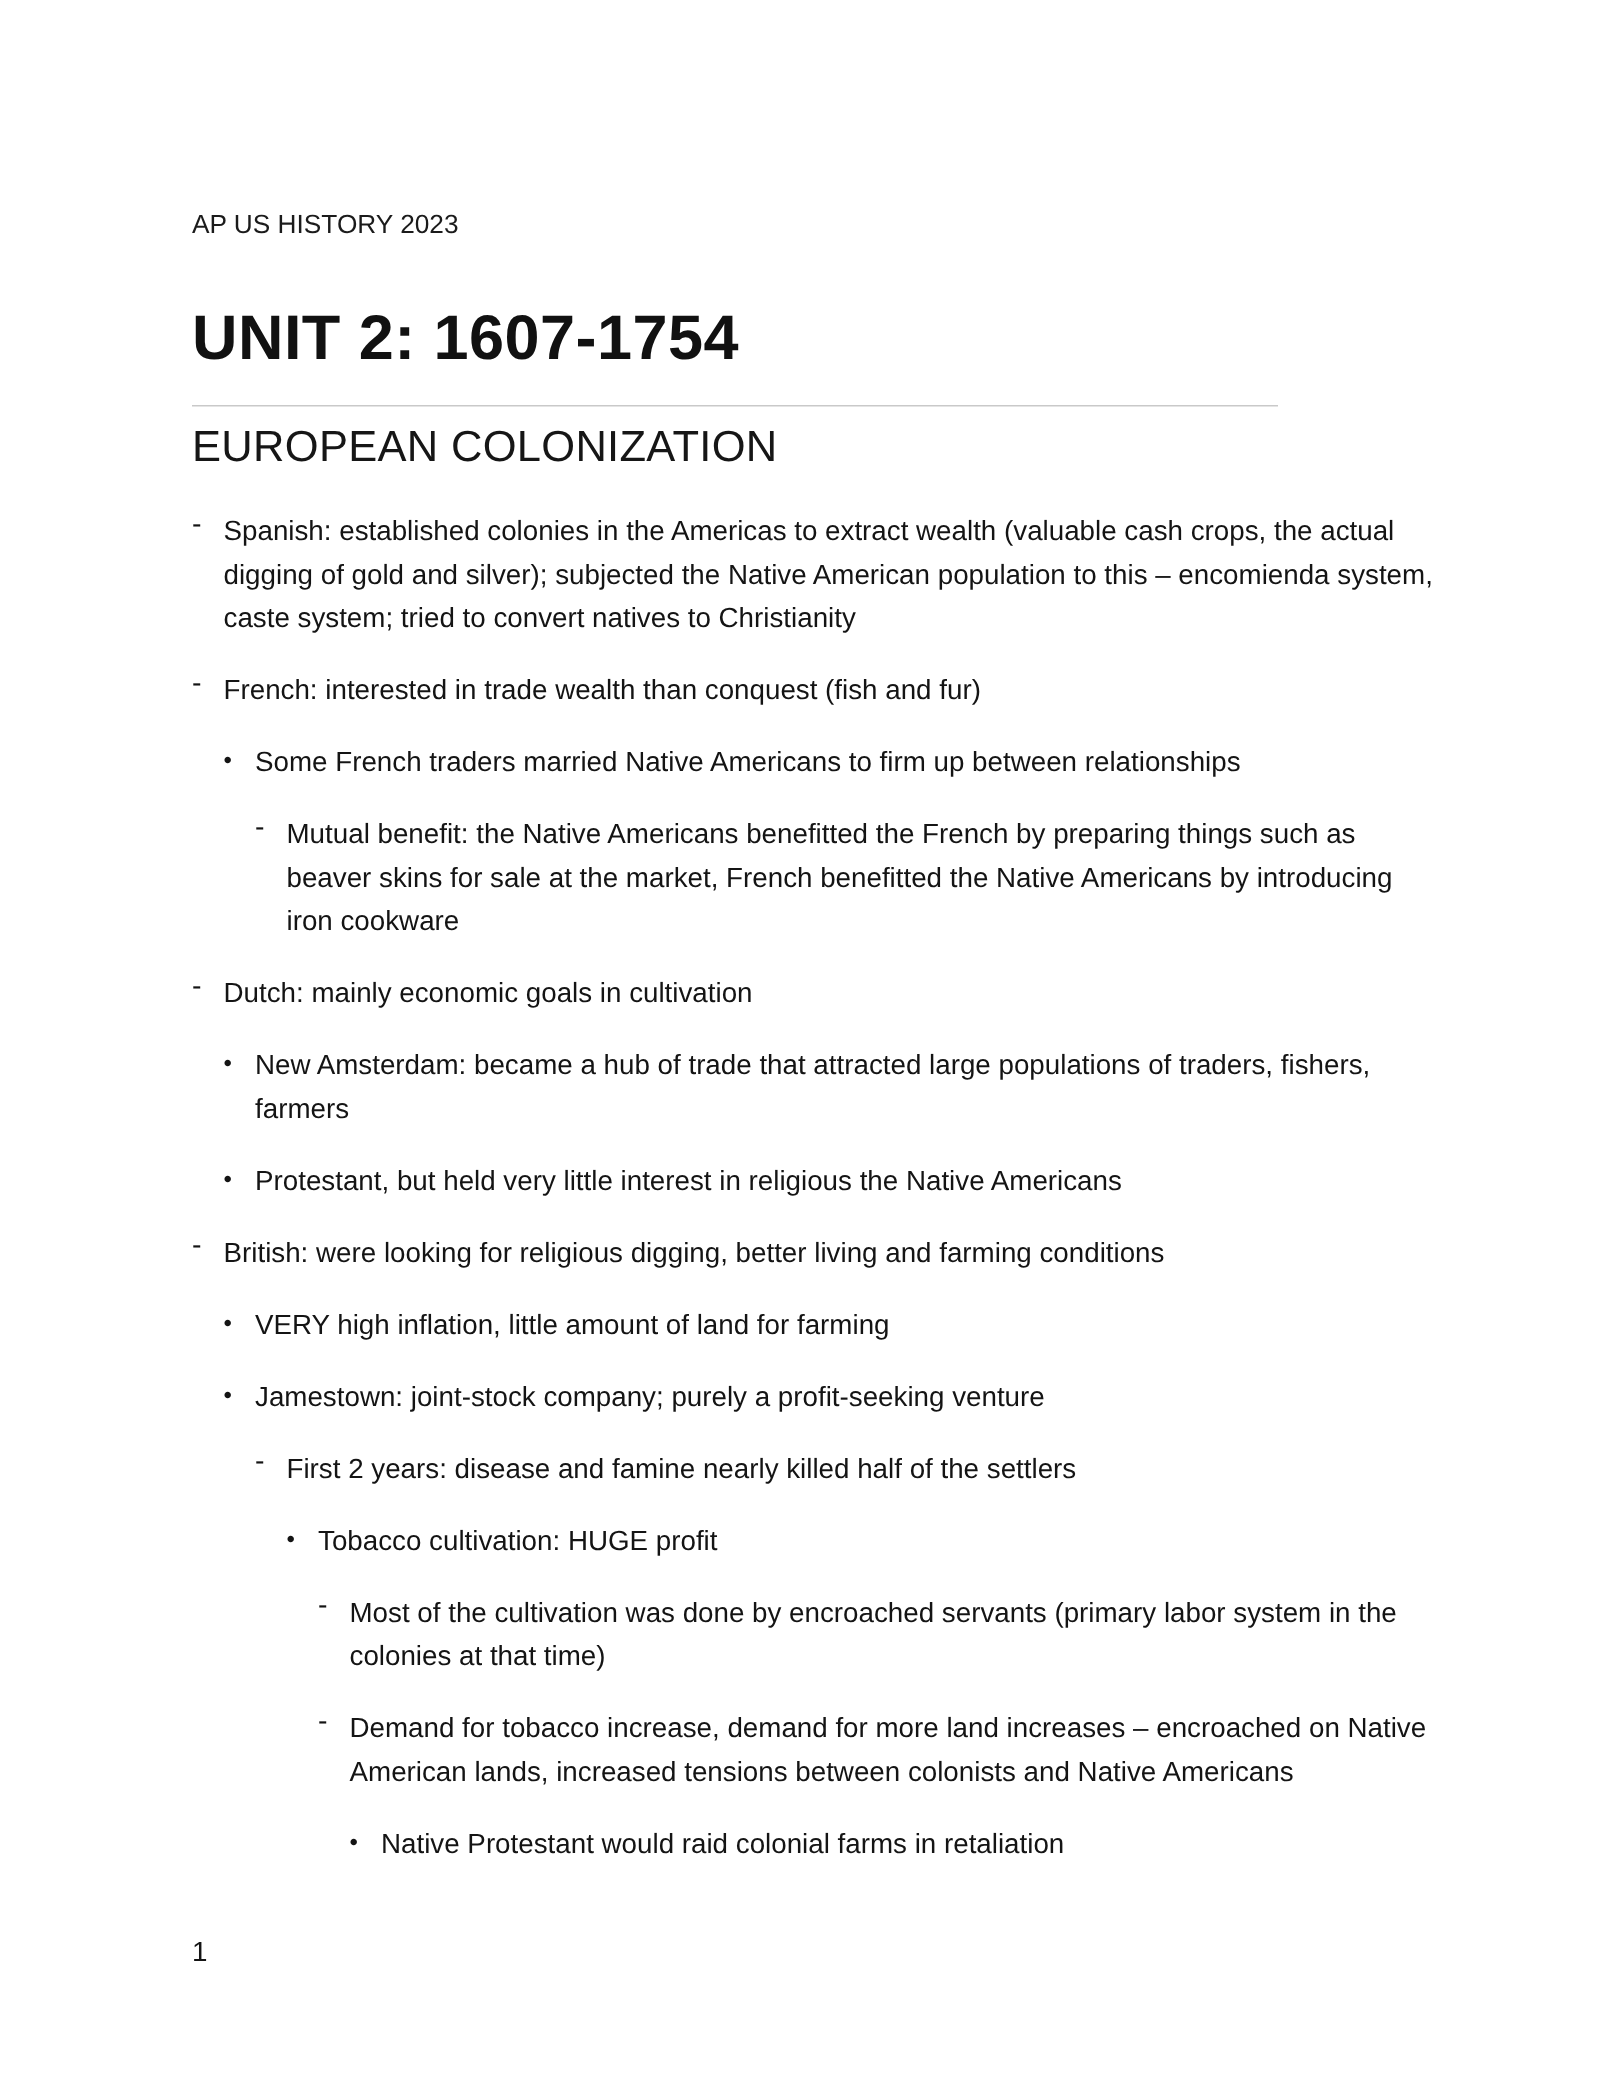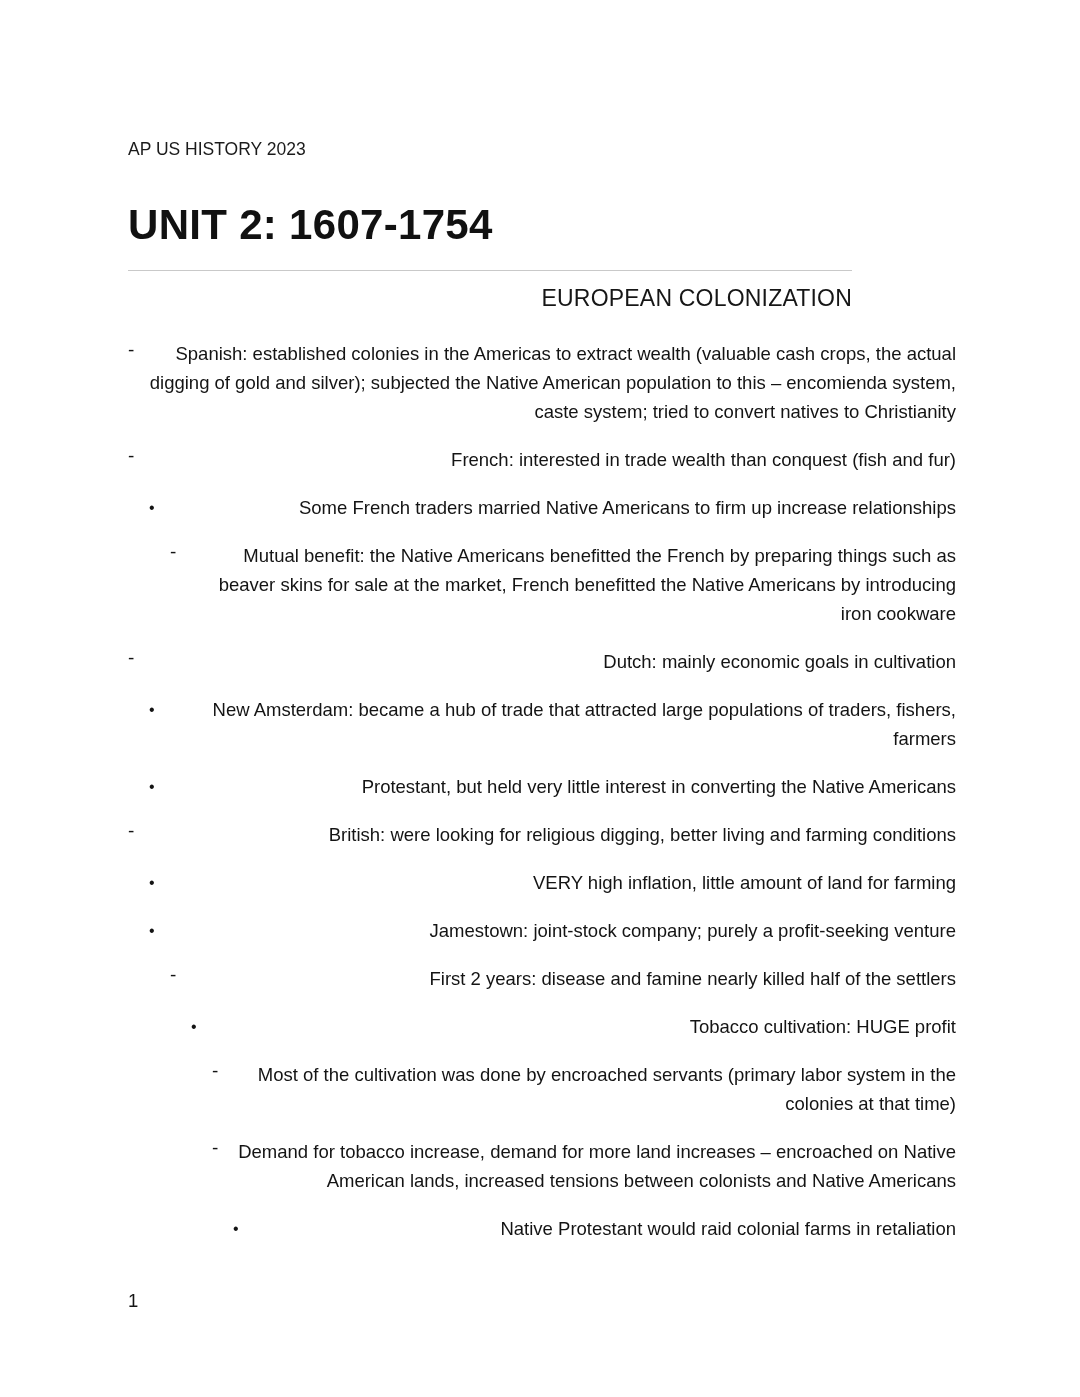--- a/index.html
+++ b/index.html
@@ -35,27 +35,26 @@
     color: #111;
     margin: 0 0 27px 0;
   }
   .title-rule {
     border: none;
     border-top: 1.5px solid #c9c9c9;
     margin: 0 0 13px 0;
     width: 100%;
   }
   .section-heading {
-    font-size: 23px;
+    font-size: 29px;
     line-height: 28px;
     font-weight: 400;
     color: #161616;
     margin: 12px 0 27px 0;
     letter-spacing: 0.2px;
-    text-align: right;
   }
   .bullet-list {
     width: 828px;
     font-size: 18.5px;
     line-height: 29px;
   }
   .bullet-item {
     display: flex;
     margin-bottom: 19px;
   }
@@ -67,21 +66,20 @@
   .marker-dash {
     position: relative;
     top: -4px;
     font-size: 19px;
   }
   .marker-bullet {
     font-size: 16px;
   }
   .bullet-item .item-text {
     flex: 1 1 auto;
-    text-align: right;
   }
   .page-number {
     position: absolute;
     left: 128px;
     top: 1290px;
     font-size: 18.5px;
     color: #141414;
   }
 </style>
 </head>
@@ -101,37 +99,37 @@
   <div class="bullet-item" style="margin-left: 0px;">
         <span class="marker marker-dash">-</span>
         <span class="item-text">Spanish: established colonies in the Americas to extract wealth (valuable cash crops, the actual digging of gold and silver); subjected the Native American population to this – encomienda system, caste system; tried to convert natives to Christianity</span>
       </div>
       <div class="bullet-item" style="margin-left: 0px;">
         <span class="marker marker-dash">-</span>
         <span class="item-text">French: interested in trade wealth than conquest (fish and fur)</span>
       </div>
       <div class="bullet-item" style="margin-left: 21px;">
         <span class="marker marker-bullet">•</span>
-        <span class="item-text">Some French traders married Native Americans to firm up increase relationships</span>
+        <span class="item-text">Some French traders married Native Americans to firm up between relationships</span>
       </div>
       <div class="bullet-item" style="margin-left: 42px;">
         <span class="marker marker-dash">-</span>
         <span class="item-text">Mutual benefit: the Native Americans benefitted the French by preparing things such as beaver skins for sale at the market, French benefitted the Native Americans by introducing iron cookware</span>
       </div>
       <div class="bullet-item" style="margin-left: 0px;">
         <span class="marker marker-dash">-</span>
         <span class="item-text">Dutch: mainly economic goals in cultivation</span>
       </div>
       <div class="bullet-item" style="margin-left: 21px;">
         <span class="marker marker-bullet">•</span>
         <span class="item-text">New Amsterdam: became a hub of trade that attracted large populations of traders, fishers, farmers</span>
       </div>
       <div class="bullet-item" style="margin-left: 21px;">
         <span class="marker marker-bullet">•</span>
-        <span class="item-text">Protestant, but held very little interest in converting the Native Americans</span>
+        <span class="item-text">Protestant, but held very little interest in religious the Native Americans</span>
       </div>
       <div class="bullet-item" style="margin-left: 0px;">
         <span class="marker marker-dash">-</span>
         <span class="item-text">British: were looking for religious digging, better living and farming conditions</span>
       </div>
       <div class="bullet-item" style="margin-left: 21px;">
         <span class="marker marker-bullet">•</span>
         <span class="item-text">VERY high inflation, little amount of land for farming</span>
       </div>
       <div class="bullet-item" style="margin-left: 21px;">

